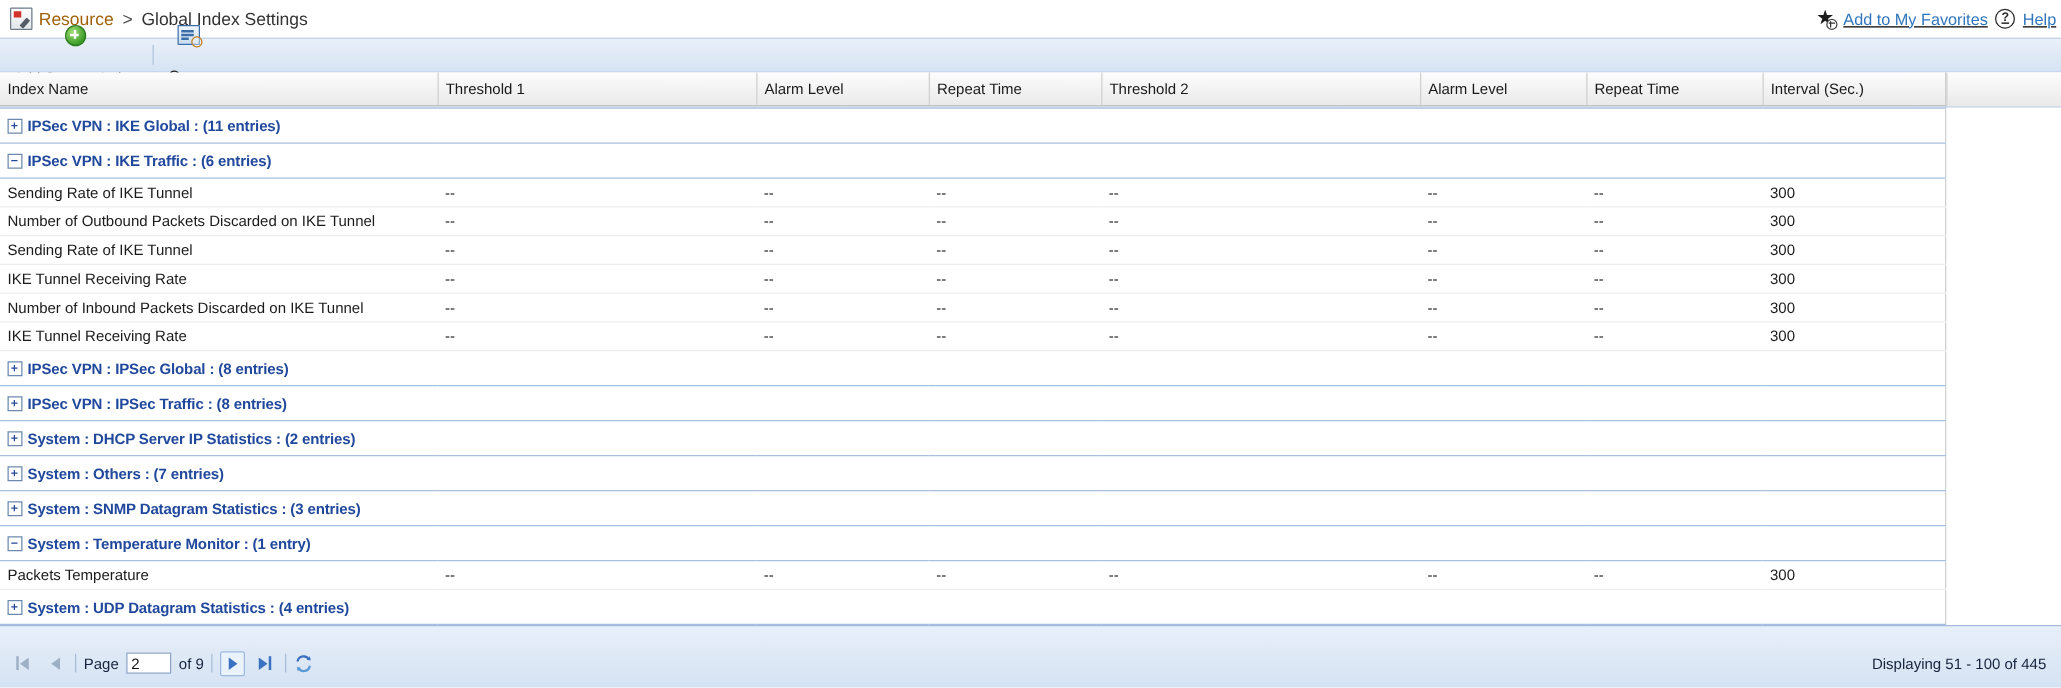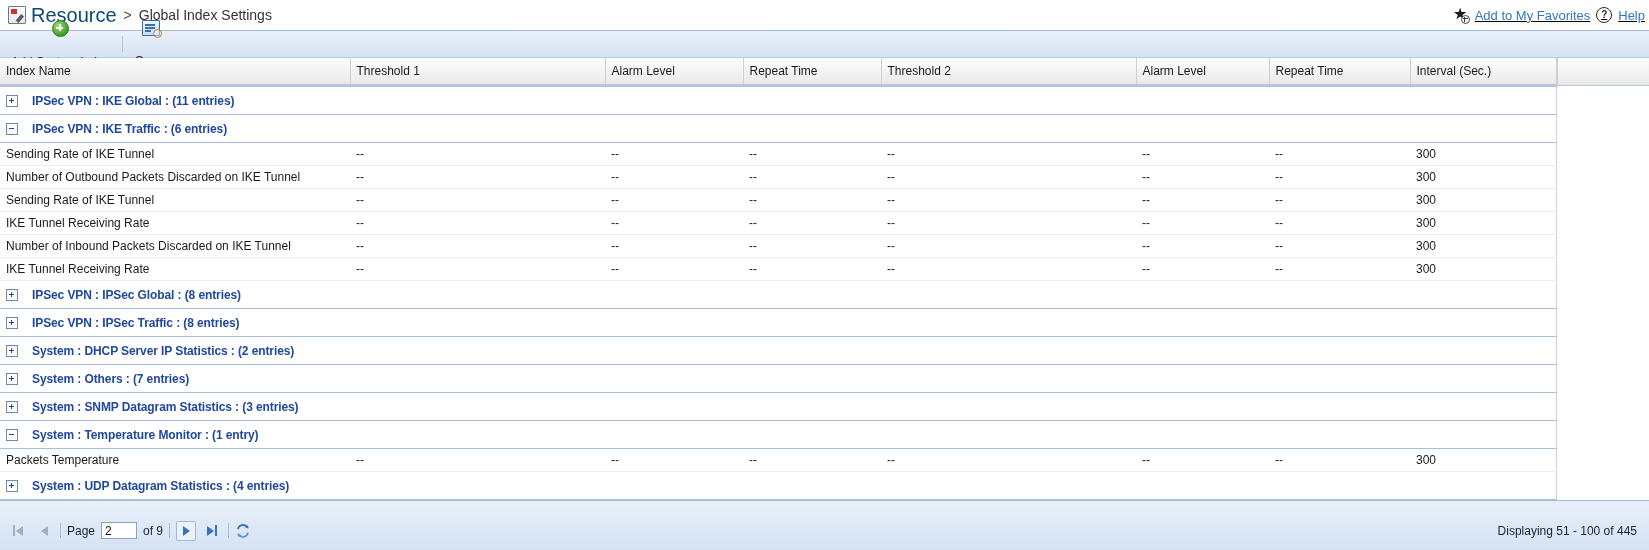--- a/index.html
+++ b/index.html
@@ -41,22 +41,22 @@
     background: #d1322a;
   }
   .res-icon::after {
     content: "";
     position: absolute; right: 1px; bottom: 0px;
     width: 9px; height: 9px;
     background: #555c63;
     clip-path: polygon(70% 0%, 100% 28%, 38% 100%, 8% 72%);
   }
   .crumb-link {
-    color: #0c4a6e;
-    font-size: 20px;
+    color: #a16207;
+    font-size: 14px;
     cursor: pointer;
     text-decoration: none;
   }
   .crumb-sep { color: #4a4a4a; font-size: 14px; padding: 0 2px; }
   .crumb-current { color: #333333; font-size: 14px; }
 
   .crumb-right {
     position: absolute;
     right: 4px; top: 0;
     height: 30px;
@@ -192,21 +192,21 @@
     text-overflow: ellipsis;
   }
   tr.grouprow td {
     background: #ffffff;
     border-top: 1px solid #a8c0e0;
     border-bottom: 1px solid #a8c0e0;
     padding: 5px 4px 5px 6px;
     height: 17px;
   }
   .group-inner {
-    display: flex; align-items: center; gap: 14px;
+    display: flex; align-items: center; gap: 4px;
   }
   .exp-box {
     width: 10px; height: 10px; flex: none;
     border: 1px solid #6d89ad;
     background: #ffffff;
     position: relative;
     cursor: pointer;
   }
   .exp-box::before {
     content: ""; position: absolute;

